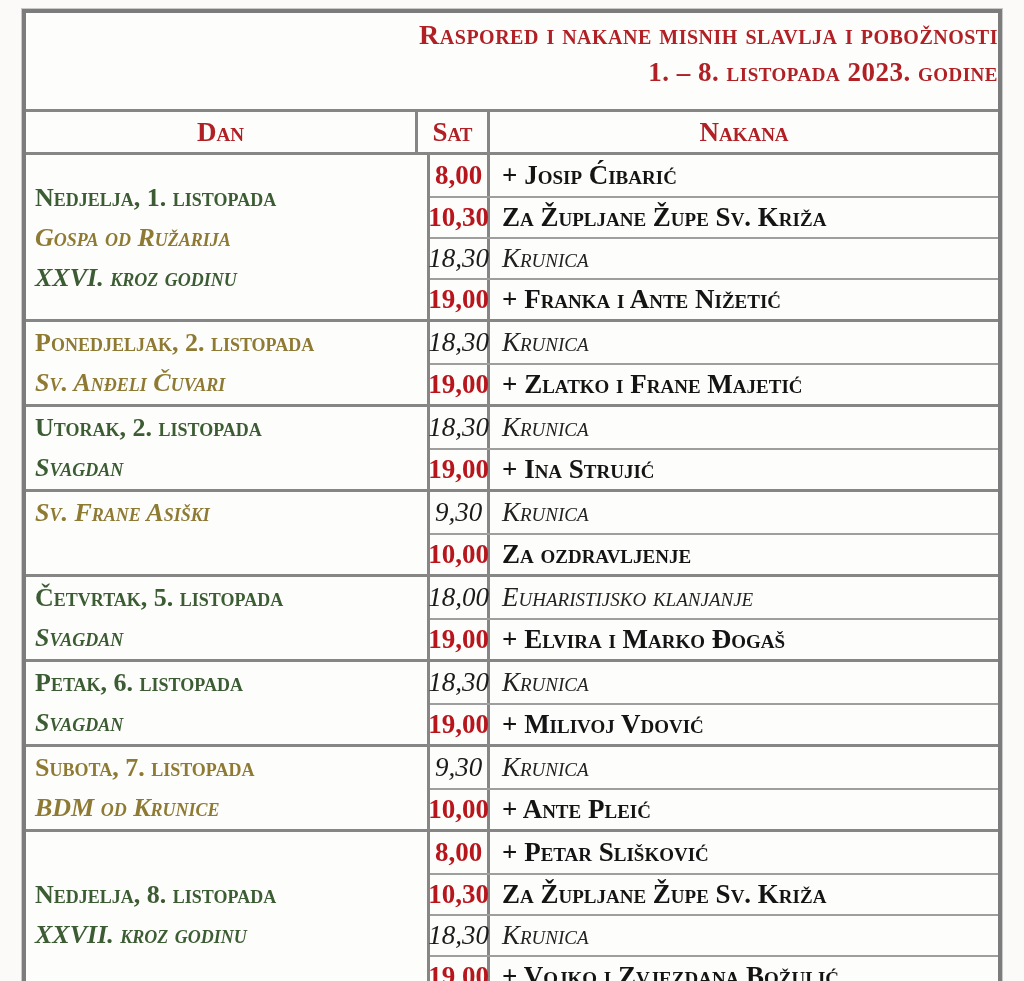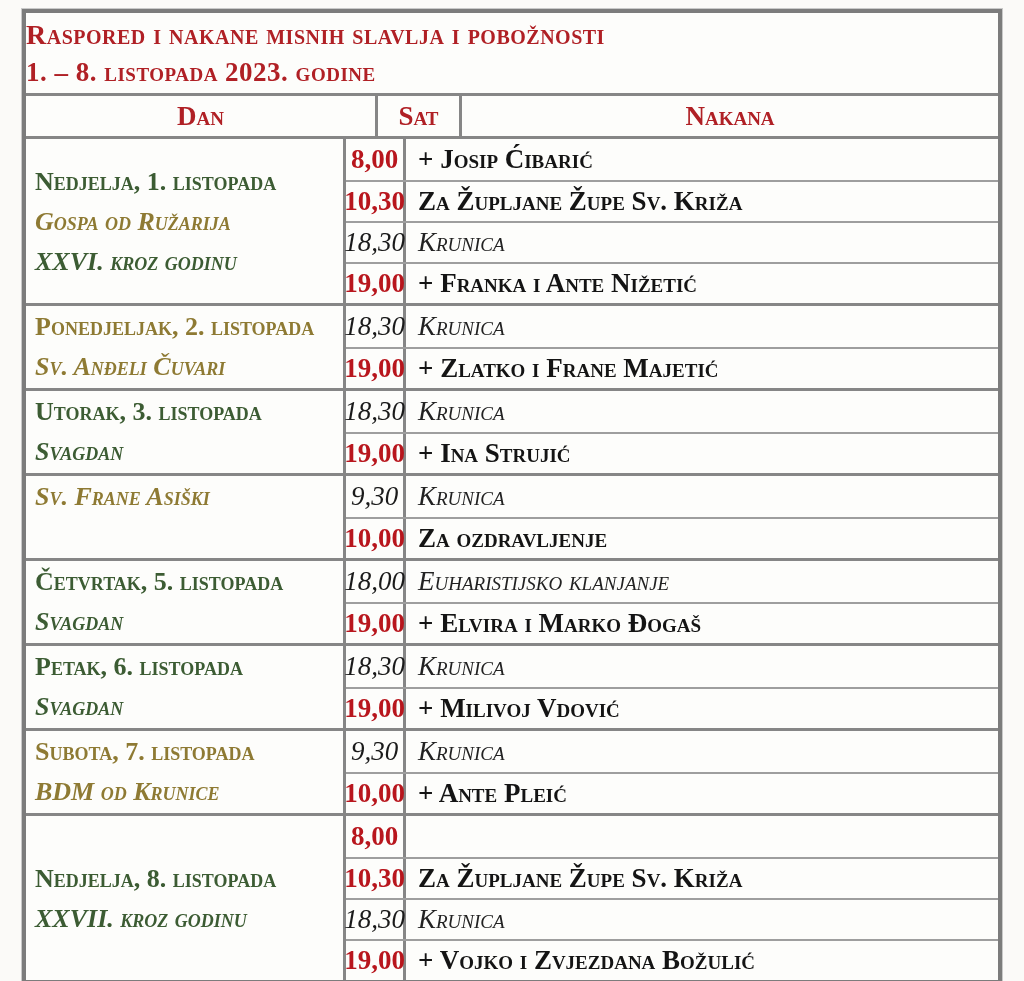--- a/index.html
+++ b/index.html
@@ -8,33 +8,33 @@
   }
   *{margin:0;padding:0;box-sizing:border-box;}
   html,body{width:1024px;background:#fbfaf8;}
   body{font-family:"Liberation Serif","DejaVu Serif",serif;}
   .table-wrap{
     width:980px;margin:9px auto 0 auto;border:4px solid #7c7c7c;background:var(--cell-bg);
     box-shadow:0 0 0 1px #c9c9c9;
   }
   .smallcaps{font-variant:small-caps;}
   
-  .title-block{height:80px;text-align:left;padding-top:3px;color:var(--title-red);font-weight:bold;}
+  .title-block{height:96px;text-align:right;padding-top:3px;color:var(--title-red);font-weight:bold;}
   .title-line1{font-size:28px;line-height:38px;letter-spacing:.5px;}
   .title-line2{font-size:27px;line-height:37px;letter-spacing:.5px;}
   
   .header-row{display:flex;height:43px;border-top:3px solid var(--border);color:var(--title-red);font-weight:bold;font-size:27px;}
   .hcell{display:flex;align-items:center;justify-content:center;line-height:40px;}
-  .col-day{width:352px;border-right:3px solid var(--border);}
-  .col-time{width:84px;border-right:3px solid var(--border);}
+  .col-day{width:392px;border-right:3px solid var(--border);}
+  .col-time{width:72px;border-right:3px solid var(--border);}
   .col-int{flex:1;}
   
   .block{display:flex;border-top:3px solid var(--border);}
   .day-cell{
-    width:320px;border-right:3px solid var(--border);padding:1px 8px 0 9px;
+    width:404px;border-right:3px solid var(--border);padding:1px 8px 0 9px;
     display:flex;flex-direction:column;justify-content:flex-start;
     font-weight:bold;font-size:26px;
   }
   .day-cell.center{justify-content:center;}
   .day-line{line-height:40px;white-space:nowrap;}
   .day-line.green{color:var(--green);}
   .day-line.olive{color:var(--olive);}
   .day-line.italic{font-style:italic;}
   .rows{flex:1;display:flex;flex-direction:column;}
   .trow{display:flex;height:41px;border-top:2px solid var(--row-sep);}
@@ -103,21 +103,21 @@
             <div class="int-cell smallcaps italic">Krunica</div>
           </div>
           <div class="trow">
             <div class="time-cell red">19,00</div>
             <div class="int-cell smallcaps bold">+ Zlatko i Frane Majetić</div>
           </div>
         </div>
       </div>
       <div class="block">
         <div class="day-cell smallcaps">
-          <div class="day-line green">Utorak, 3. listopada</div>
+          <div class="day-line green">Utorak, 2. listopada</div>
           <div class="day-line green italic">Svagdan</div>
         </div>
         <div class="rows">
           <div class="trow">
             <div class="time-cell plain-italic">18,30</div>
             <div class="int-cell smallcaps italic">Krunica</div>
           </div>
           <div class="trow">
             <div class="time-cell red">19,00</div>
             <div class="int-cell smallcaps bold">+ Ina Strujić</div>
@@ -188,20 +188,21 @@
         </div>
       </div>
       <div class="block">
         <div class="day-cell smallcaps center">
           <div class="day-line green">Nedjelja, 8. listopada</div>
           <div class="day-line green italic">XXVII. kroz godinu</div>
         </div>
         <div class="rows">
           <div class="trow">
             <div class="time-cell red">8,00</div>
+            <div class="int-cell smallcaps bold">+ Petar Slišković</div>
           </div>
           <div class="trow">
             <div class="time-cell red">10,30</div>
             <div class="int-cell smallcaps bold">Za Župljane Župe Sv. Križa</div>
           </div>
           <div class="trow">
             <div class="time-cell plain-italic">18,30</div>
             <div class="int-cell smallcaps italic">Krunica</div>
           </div>
           <div class="trow">

